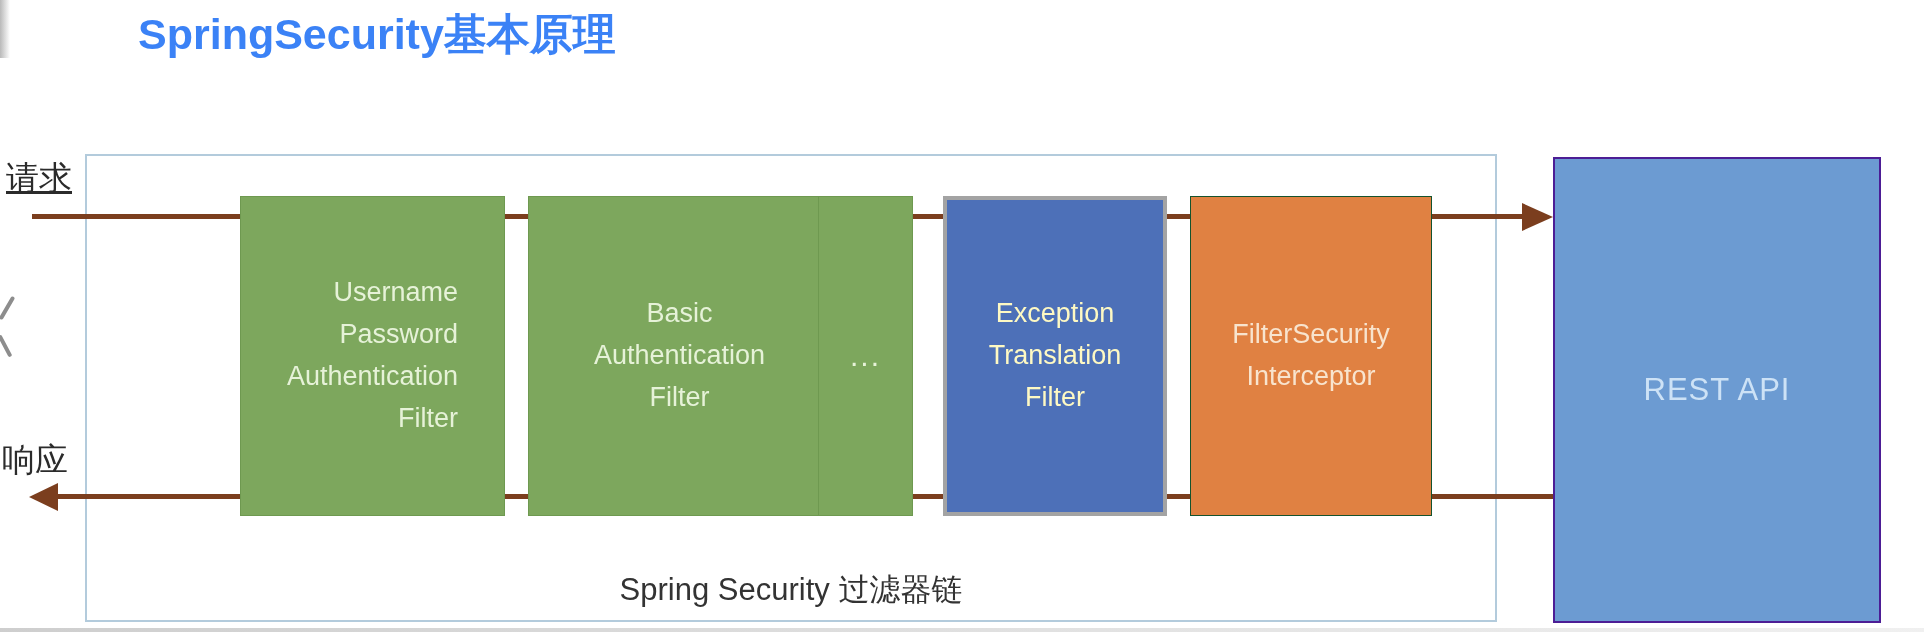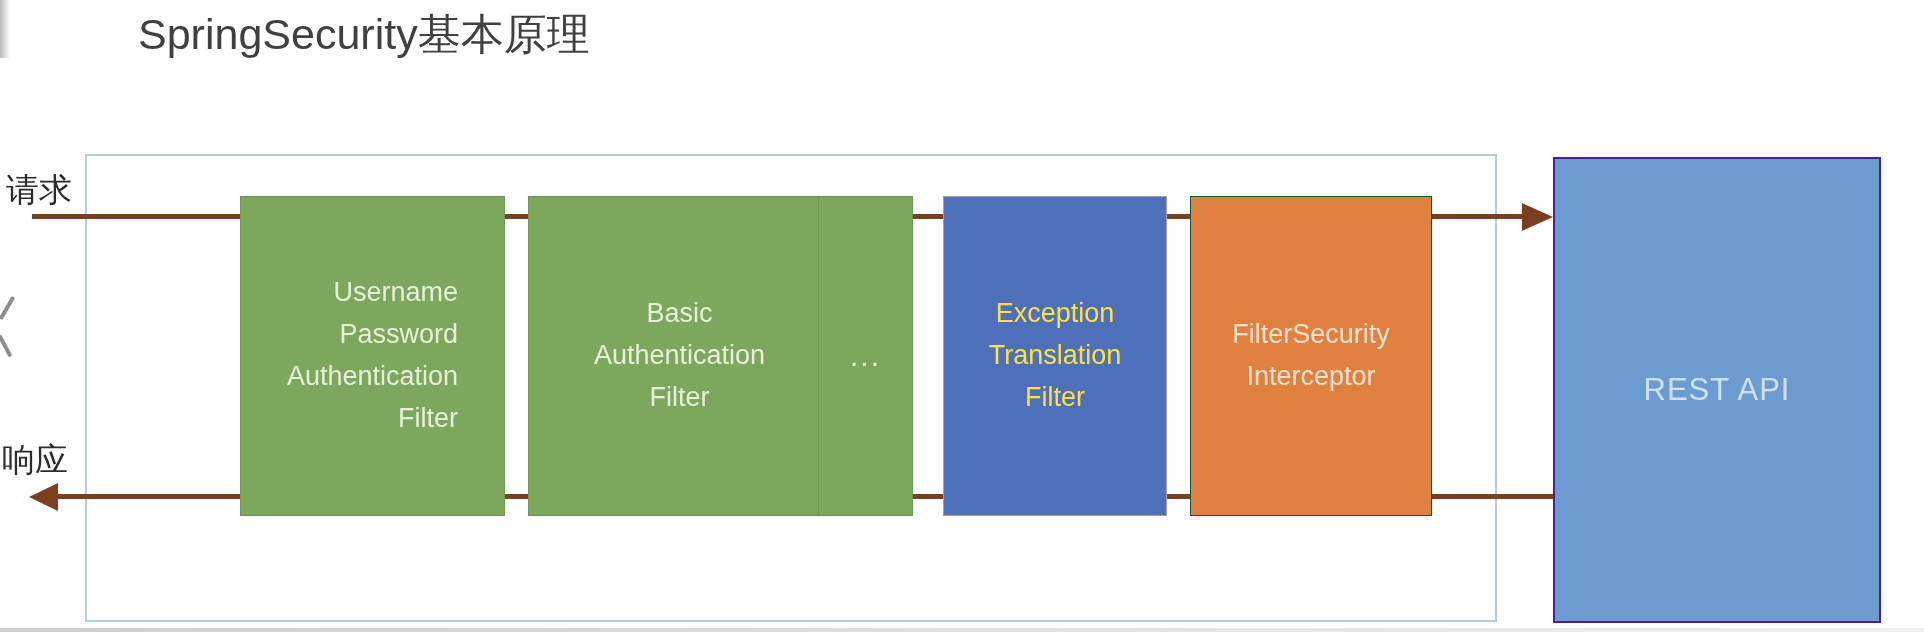--- a/index.html
+++ b/index.html
@@ -2,21 +2,21 @@
 <html><head>
 <meta charset="utf-8">
 <style>
   html,body { margin:0; padding:0; background:#ffffff; }
   .stage {
     position:relative; width:1924px; height:632px; background:#ffffff;
     overflow:hidden; font-family:"Liberation Sans","DejaVu Sans",sans-serif;
   }
   .title {
     position:absolute; left:138px; top:6px;
-    font-size:43px; font-weight:normal; color:#404040;
+    font-size:43px; font-weight:bold; color:#3b82f6;
   }
   .outer-box {
     position:absolute; left:85px; top:154px; width:1412px; height:468px;
     border:2px solid #b3cbdc; box-sizing:border-box; background:transparent;
   }
   .chain-caption {
     position:absolute; left:85px; top:569px; width:1412px;
     text-align:center; font-size:31px; color:#333333;
   }
   .hline { position:absolute; height:5px; background:#7b3e1e; }
@@ -31,31 +31,31 @@
     position:absolute; left:29px; top:483px; width:0; height:0;
     border-top:14px solid transparent; border-bottom:14px solid transparent;
     border-right:29px solid #7b3e1e;
   }
   .fbox {
     position:absolute; top:196px; height:320px; box-sizing:border-box;
     display:flex; align-items:center; justify-content:center; text-align:center;
   }
   .fbox .box-label { white-space:pre-line; font-size:27px; line-height:1.55; }
   .green  { background:#7da75d; border:1px solid #6e9950; color:#e6f2d8; }
-  .bluef  { background:#4d70b8; border:1px solid #a3a3a3; color:#fde047; }
+  .bluef  { background:#4d70b8; border:4px solid #a3a3a3; color:#fef9c3; }
   .orangef{ background:#e08142; border:1px solid #14532d; color:#f8e4ce; }
   .dots .box-label { font-size:30px; letter-spacing:2px; }
   .rest-box {
     position:absolute; left:1553px; top:157px; width:328px; height:466px;
     background:#6c9bd2; border:2px solid #4c1d95; box-sizing:border-box;
     display:flex; align-items:center; justify-content:center;
     color:#cde2f6; font-size:31px; letter-spacing:1px;
   }
   .cn-label { position:absolute; font-size:33px; color:#2b2b2b; font-family:"DejaVu Sans",sans-serif; }
-  .req-label  { left:6px; top:168px; }
+  .req-label  { left:6px; top:156px;text-decoration:underline; }
   .resp-label { left:2px; top:438px; }
   .stray { position:absolute; background:#8d8d8d; height:4px; border-radius:2px; }
   .stray-a { left:-6px; top:306px; width:26px; transform:rotate(-60deg); }
   .stray-b { left:-7px; top:344px; width:24px; transform:rotate(62deg); }
   .edge-top-left {
     position:absolute; left:0; top:0; width:10px; height:58px;
     background:linear-gradient(to right,#b9b9b9,rgba(255,255,255,0));
   }
   .edge-bottom {
     position:absolute; left:0; bottom:0; width:100%; height:4px;
@@ -107,18 +107,19 @@
     <div class="box-label">Exception
 Translation
 Filter</div>
   </div>
 
   <div class="fbox orangef" style="left:1190px; width:242px;">
     <div class="box-label">FilterSecurity
 Interceptor</div>
   </div>
 
+  <div class="chain-caption">Spring Security 过滤器链</div>
 
   <div class="rest-box">
     <div>REST API</div>
   </div>
 
 </div>
 
 </body></html>

